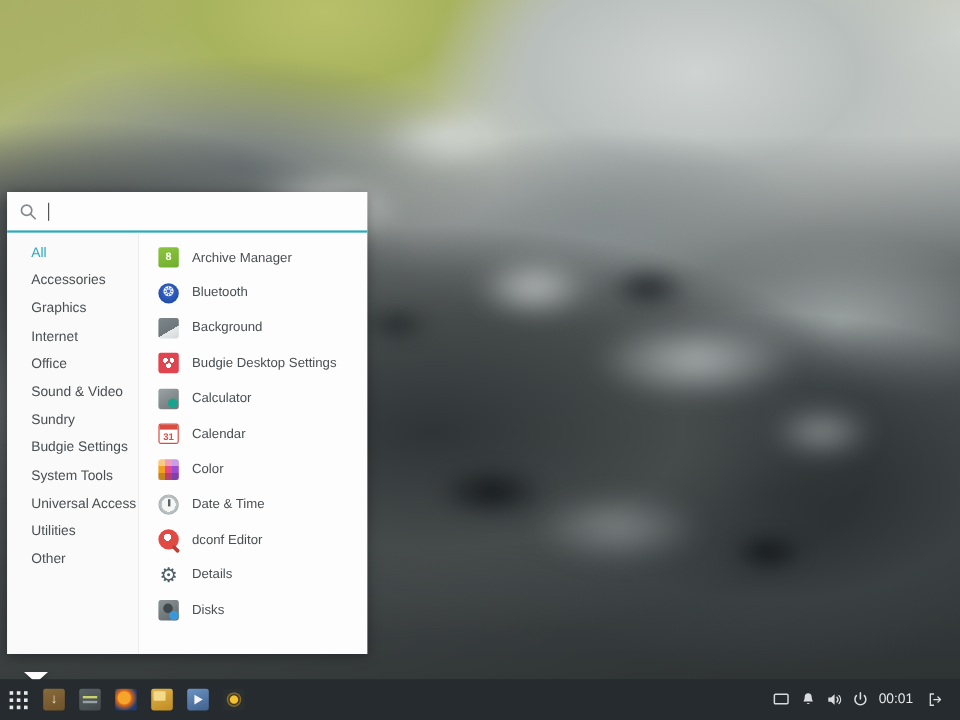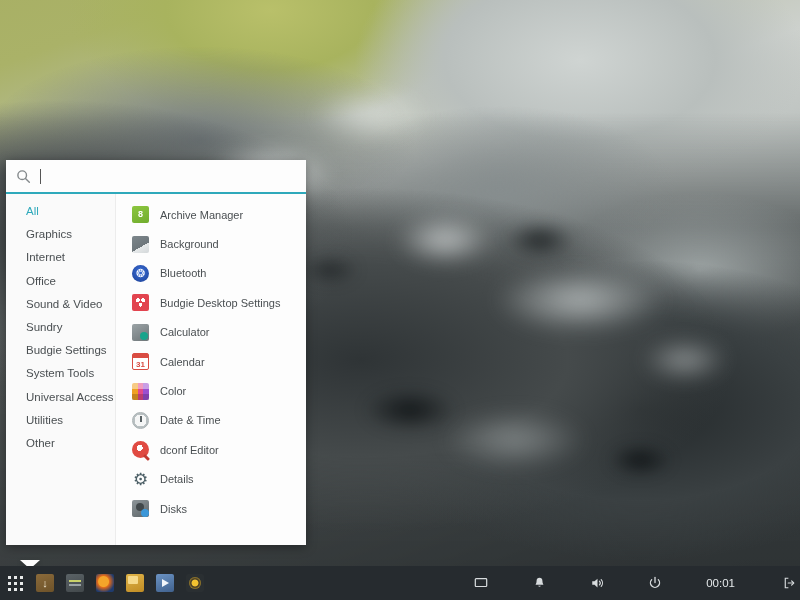--- a/index.html
+++ b/index.html
@@ -161,21 +161,21 @@
   .ic-disks::after{ content:""; position:absolute; right:0; bottom:0; width:8px; height:8px;
       border-radius:50%; background:#3b97d8; }
 
   
   #panel {
     position:absolute; left:0; bottom:0; width:800px; height:34px;
     background:#262b2f;
     display:flex; align-items:center; z-index:30;
   }
   #panel-left { display:flex; align-items:center; height:100%; }
-  #panel-right { margin-left:auto; display:flex; align-items:center; height:100%; padding-right:0;gap:36px; }
+  #panel-right { margin-left:auto; display:flex; align-items:center; height:100%; padding-right:10px; }
 
   .menu-btn {
     width:30px; height:34px; display:flex; align-items:center; justify-content:center;
     cursor:pointer;
   }
   .dots-grid {
     display:grid; grid-template-columns:repeat(3,3px); grid-template-rows:repeat(3,3px);
     gap:3px;
   }
   .dots-grid i { background:#e8eaea; display:block; width:3px; height:3px; }
@@ -230,44 +230,45 @@
       <line x1="10.1" y1="10.1" x2="14.2" y2="14.2" stroke="#5c6366" stroke-width="1.5" stroke-linecap="round"></line>
     </svg>
     <span class="search-caret"></span>
     <span class="search-text"></span>
   </div>
 
   <div class="menu-body">
 
     <div class="categories" id="category-list">
         <div class="cat-item selected">All</div>
+        <div class="cat-item">Accessories</div>
         <div class="cat-item">Graphics</div>
         <div class="cat-item">Internet</div>
         <div class="cat-item">Office</div>
         <div class="cat-item">Sound &amp; Video</div>
         <div class="cat-item">Sundry</div>
         <div class="cat-item">Budgie Settings</div>
         <div class="cat-item">System Tools</div>
         <div class="cat-item">Universal Access</div>
         <div class="cat-item">Utilities</div>
         <div class="cat-item">Other</div>
       </div>
 
     <div class="apps" id="application-list">
         <div class="app-item">
           <span class="app-icon ic-archive"></span>
           <span class="app-label">Archive Manager</span>
         </div>
         <div class="app-item">
+          <span class="app-icon ic-bluetooth"></span>
+          <span class="app-label">Bluetooth</span>
+        </div>
+        <div class="app-item">
           <span class="app-icon ic-background"></span>
           <span class="app-label">Background</span>
-        </div>
-        <div class="app-item">
-          <span class="app-icon ic-bluetooth"></span>
-          <span class="app-label">Bluetooth</span>
         </div>
         <div class="app-item">
           <span class="app-icon ic-budgie"></span>
           <span class="app-label">Budgie Desktop Settings</span>
         </div>
         <div class="app-item">
           <span class="app-icon ic-calculator"></span>
           <span class="app-label">Calculator</span>
         </div>
         <div class="app-item">

